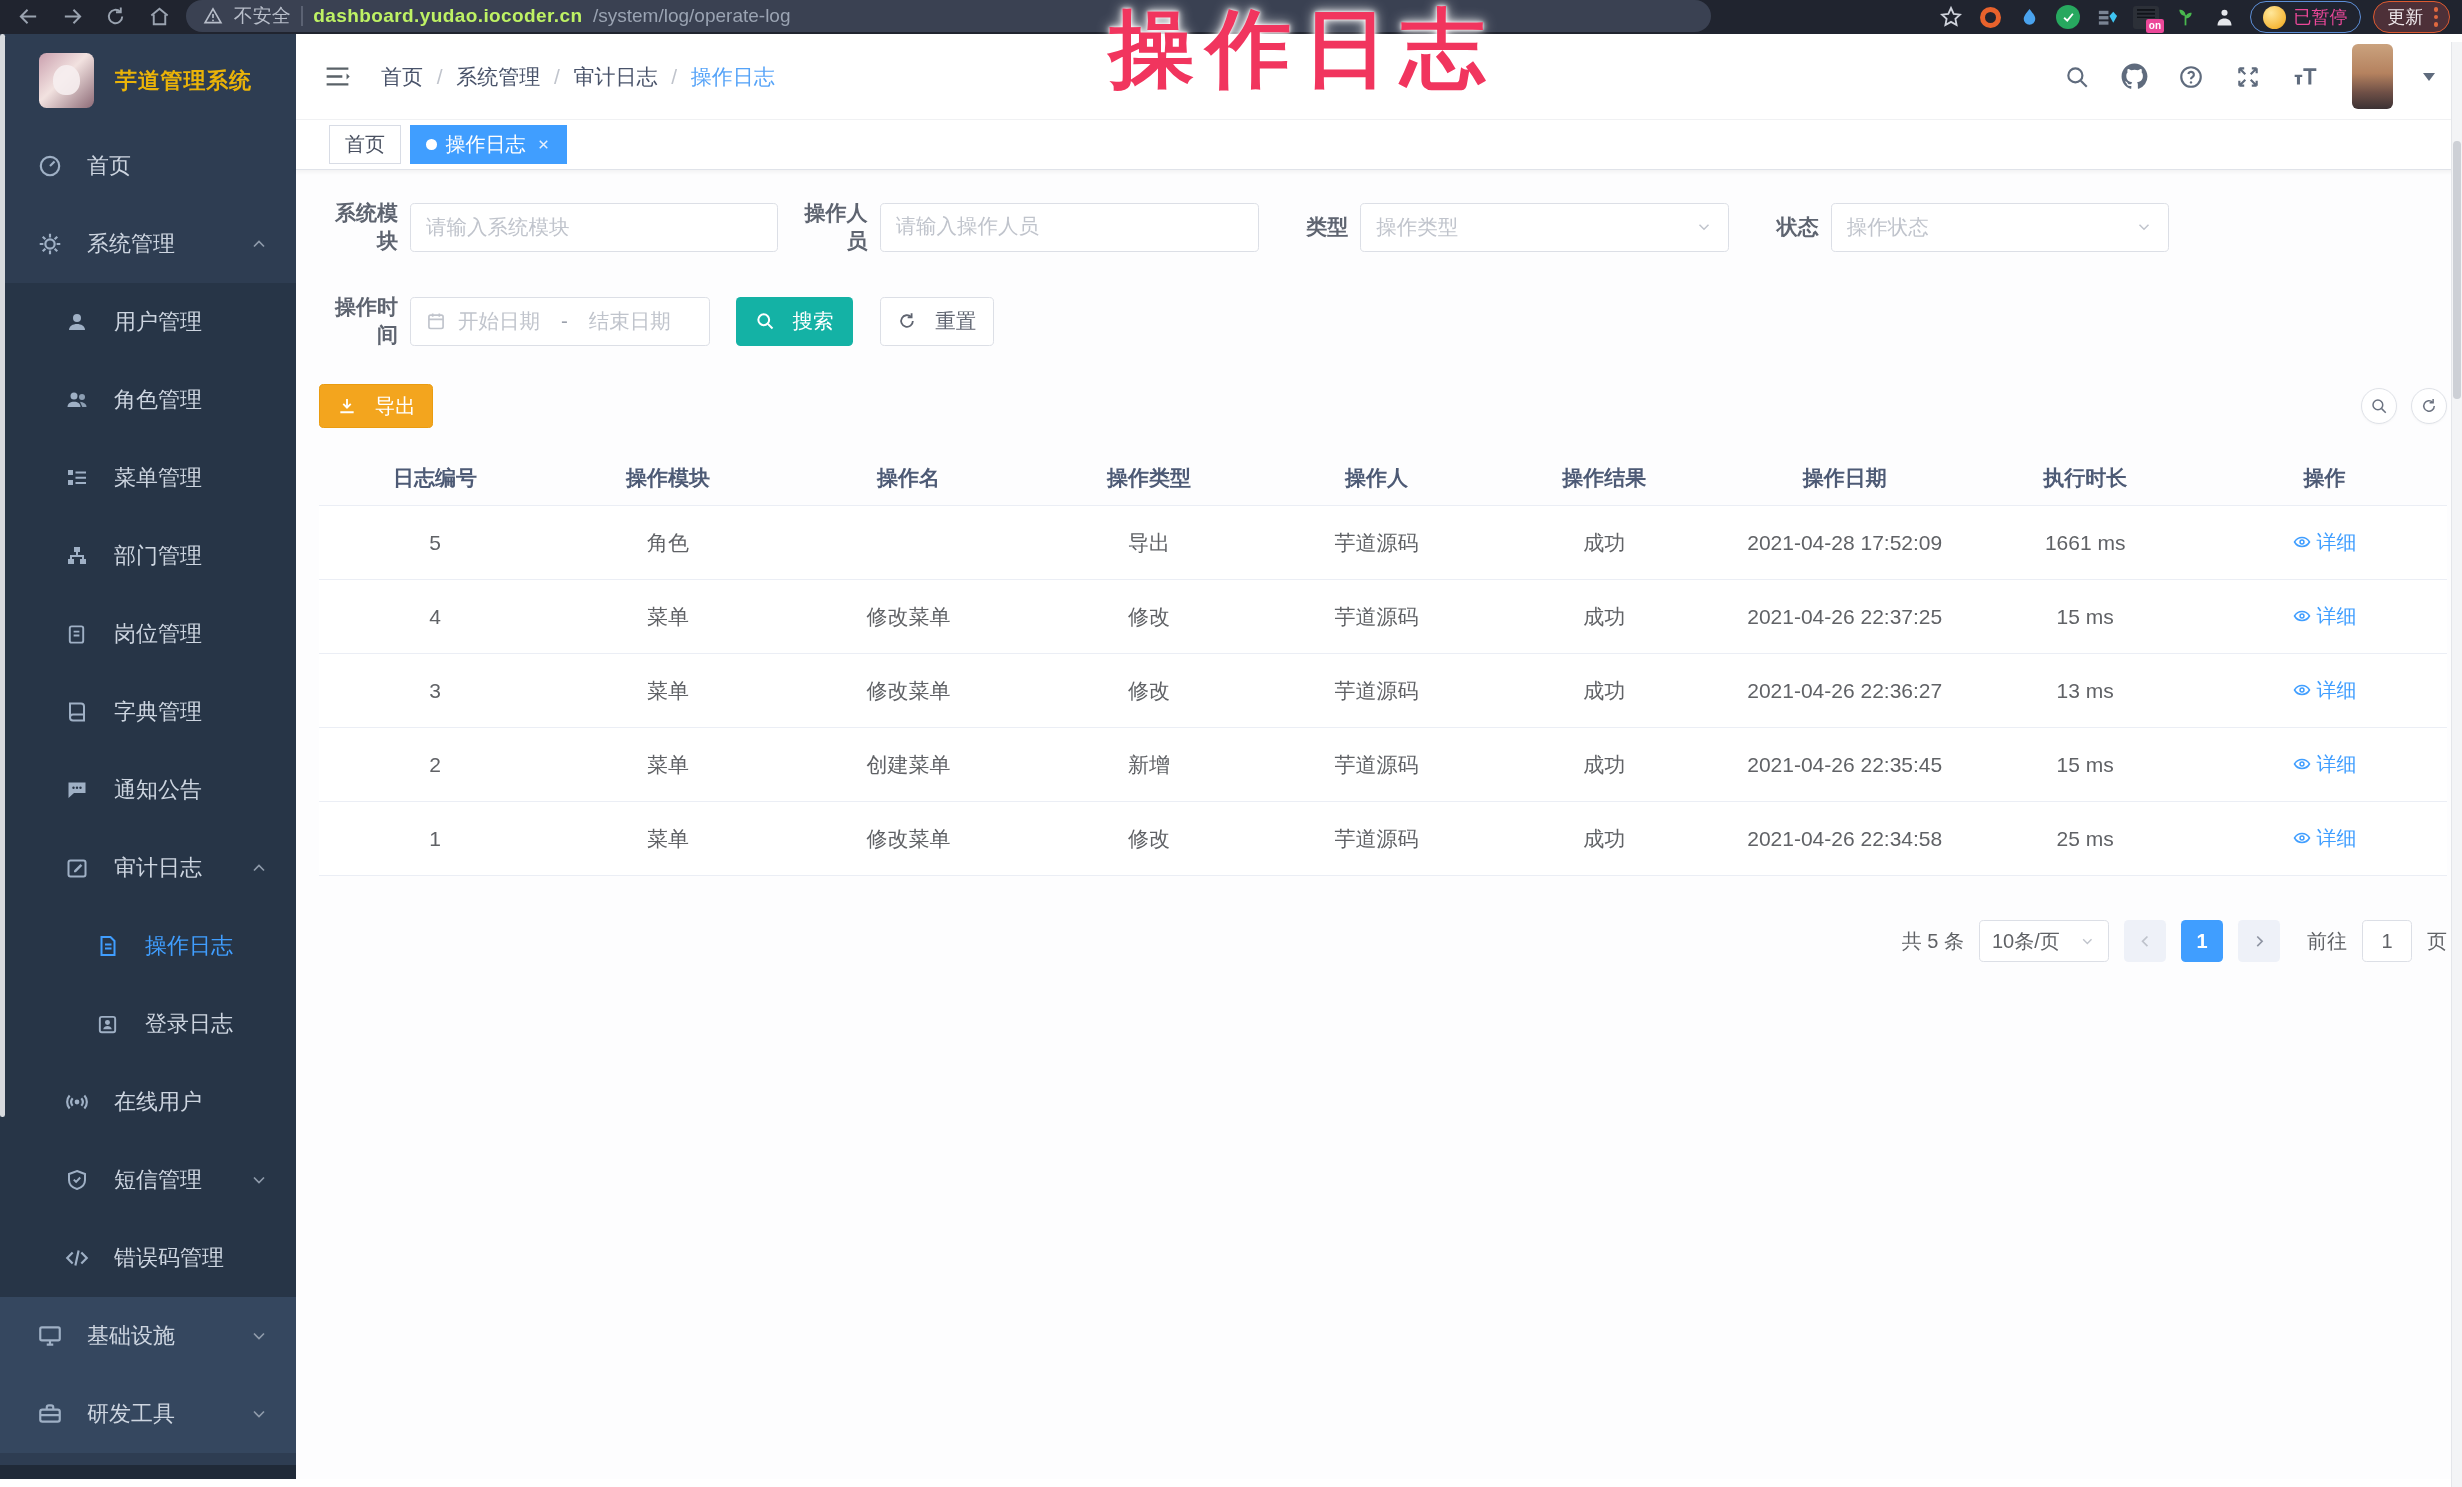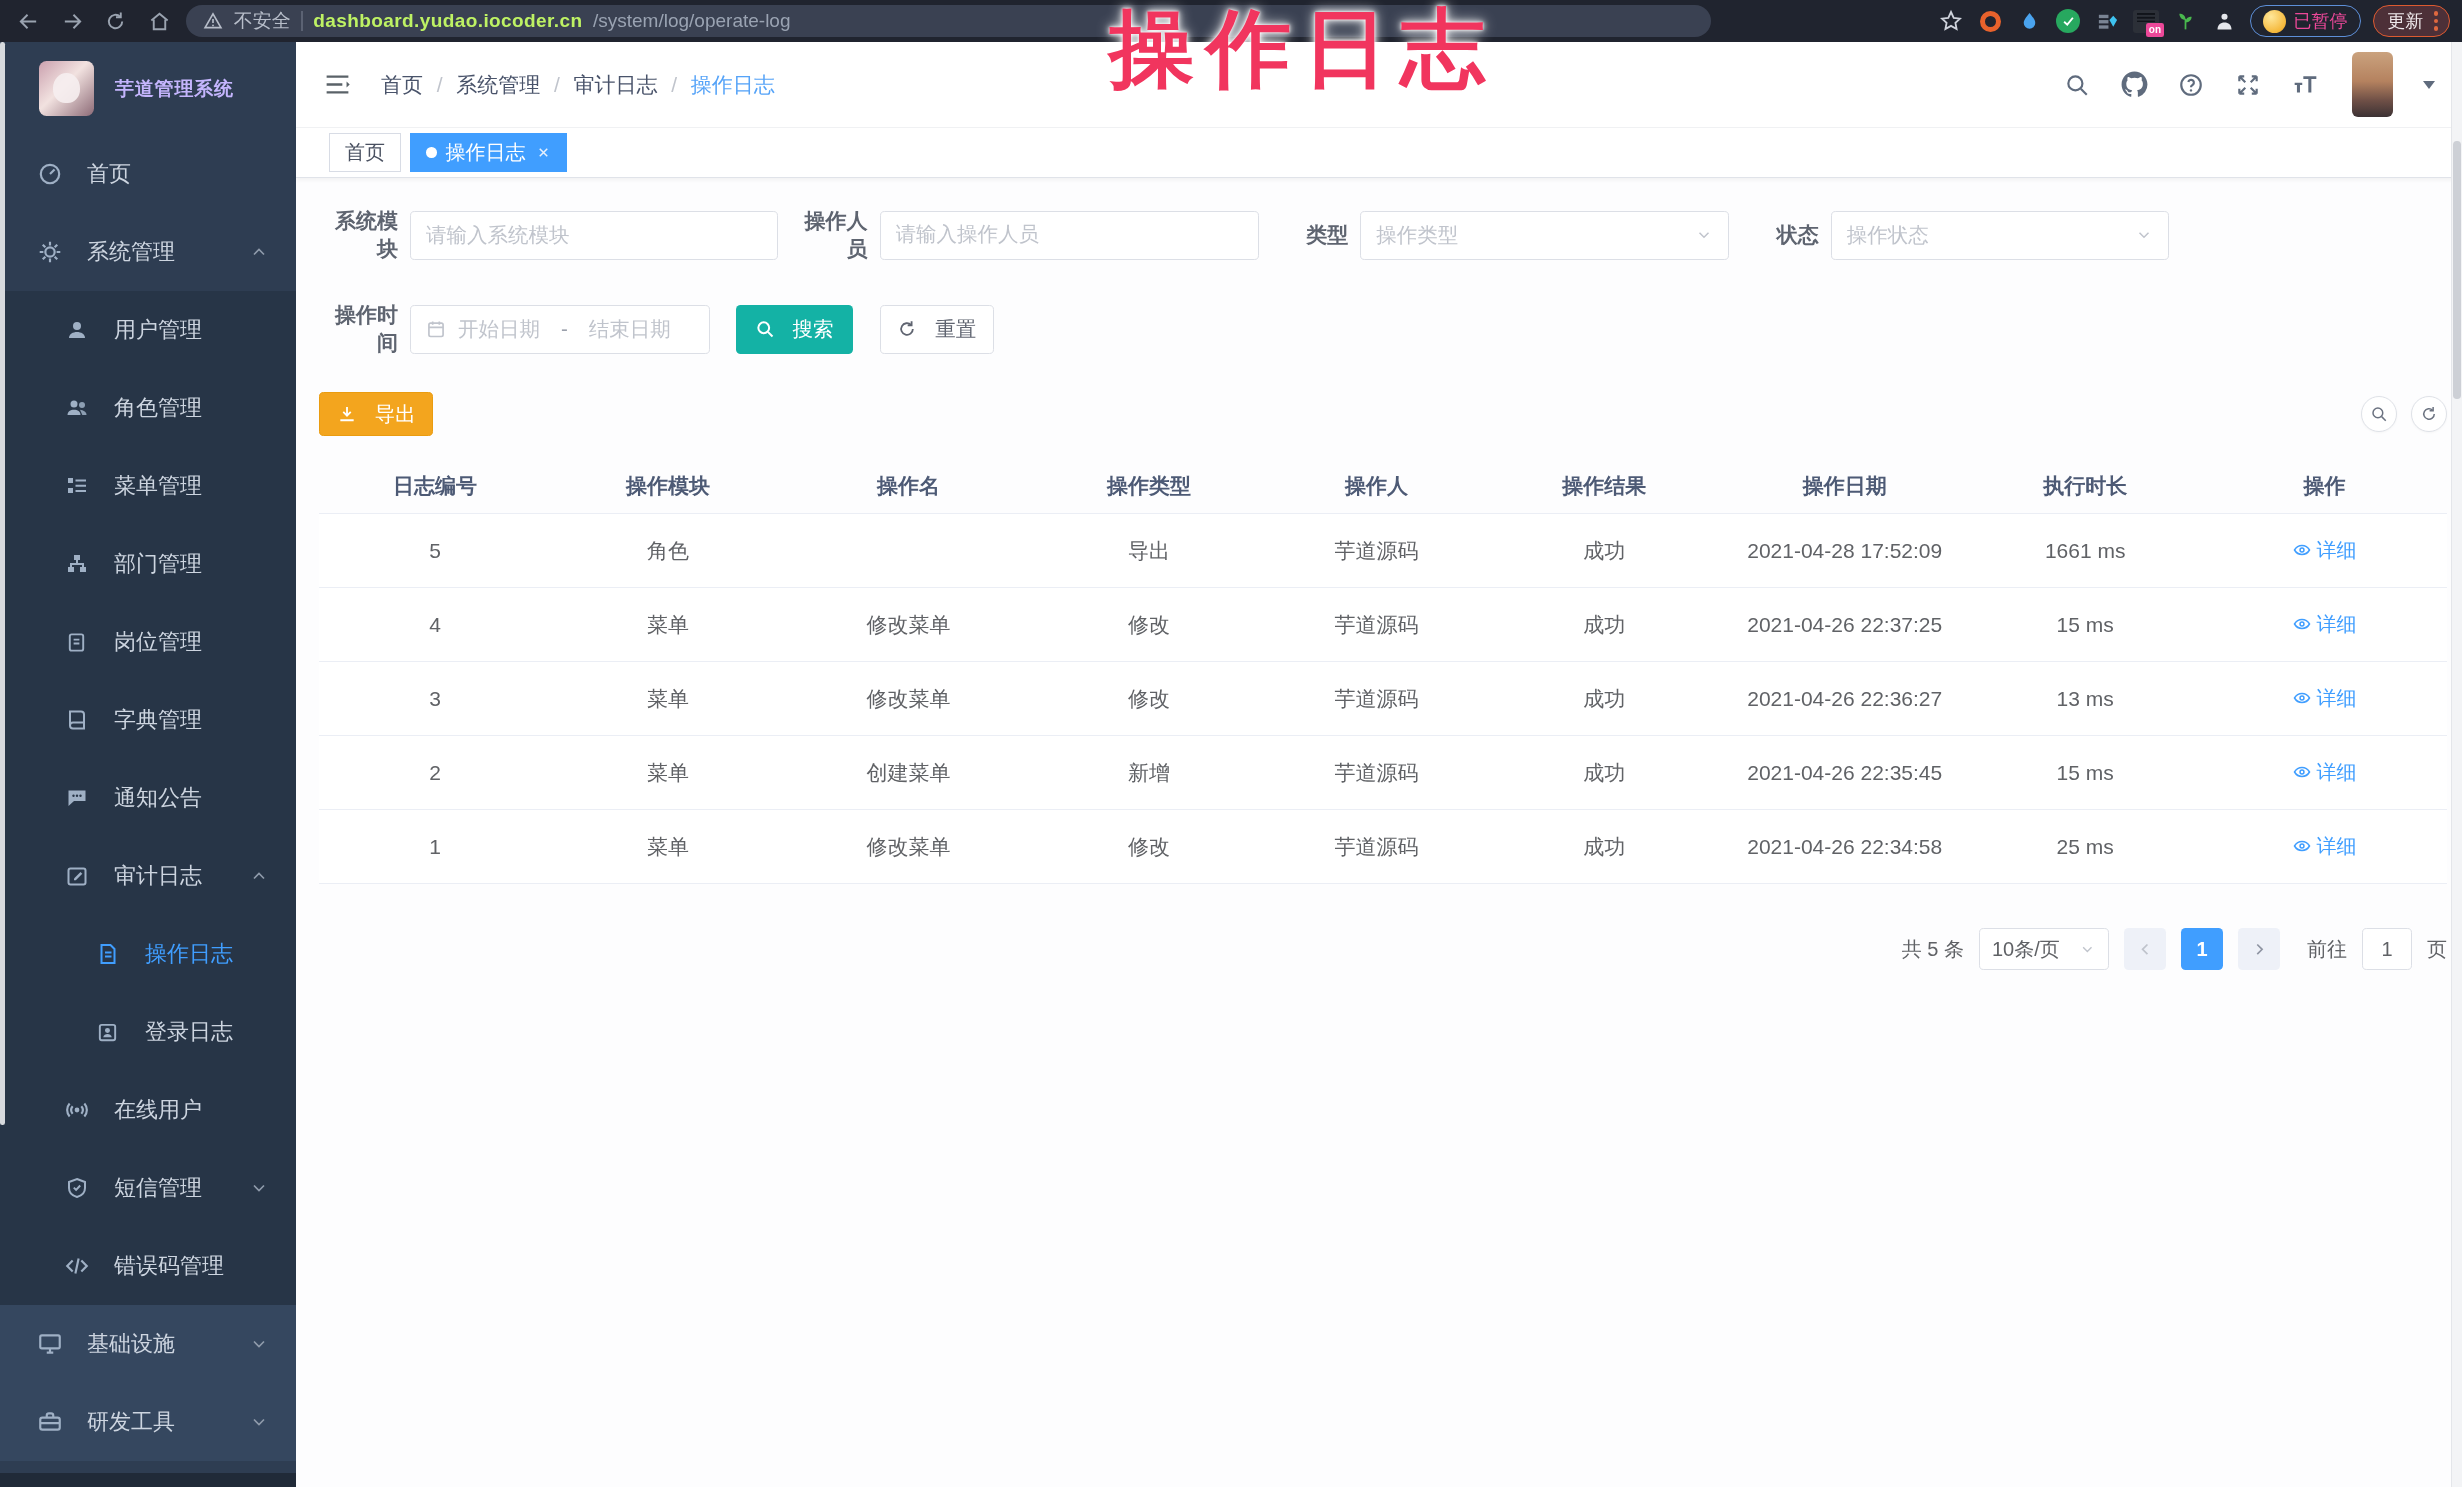--- a/index.html
+++ b/index.html
@@ -6,21 +6,21 @@
   html,body { margin:0; padding:0; }
   body {
     width:2462px; height:1488px; overflow:hidden; position:relative;
     font-family:"Liberation Sans","DejaVu Sans",sans-serif;
     background:#fff; color:#606266;
   }
   svg { display:block; }
 
   
   .browser-bar{
-    height:42px; background:#20242f; display:flex; align-items:center;
+    height:34px; background:#20242f; display:flex; 
     padding:0 12px; gap:10.6px; position:relative; z-index:5;
   }
   .bnav{ width:33px; height:33px; display:flex; align-items:center; justify-content:center; border-radius:50%; color:#9aa3b0;}
   .addr-pill{
     height:32px; flex:1; max-width:1525px; background:#3a4152; border-radius:16px;
     display:flex; align-items:center; padding:0 16.7px; gap:10.6px; font-size:19px; color:#b7bdc9;
   }
   .addr-divider{ width:1.5px; height:20px; background:#5b6273; }
   .url-host{ color:#bef264; font-weight:bold; letter-spacing:0.4px; }
   .url-path{ color:#9aa3b2; }
@@ -44,21 +44,21 @@
   .page{ display:flex; height:1445px; }
 
   
   .sidebar{ width:296px; background:#2e3d52; position:relative; flex:none; }
   .side-scrollbar{ position:absolute; left:0; top:0; width:5.3px; height:1083px; background:#d7dade; border-radius:2.3px; z-index:3;}
   .logo-row{ height:93px; display:flex; align-items:center; padding-left:39px; gap:21px; }
   .logo-img{ width:55px; height:55px; border-radius:7.6px; flex:none;
      background:linear-gradient(135deg,#caa0ae,#f2e2e0 45%,#8d6b77); position:relative; overflow:hidden;}
   .logo-img:after{ content:""; position:absolute; left:13.7px; top:12px; width:27px; height:30px;
      border-radius:50% 50% 45% 45%; background:#f6eef0; opacity:.9;}
-  .logo-title{ font-size:19px; font-weight:bold; color:#c4b5fd; letter-spacing:0.8px;}
+  .logo-title{ font-size:22px; font-weight:bold; color:#eab308; letter-spacing:0.8px;}
   .side-item{ height:78px; display:flex; align-items:center; gap:23px; padding-left:35px;
      font-size:22px; color:#cdd5e0; position:relative; cursor:pointer;}
   .side-item .ic{ width:29px; height:29px; color:#9fb0c5; flex:none; display:flex; align-items:center; justify-content:center;}
   .side-sub{ background:#273547; }
   .side-item.l1{ padding-left:62px; }
   .side-item.l2{ padding-left:93px; }
   .side-item.active{ color:#409eff; }
   .side-item.active .ic{ color:#409eff; }
   .side-lower{ background:#35475f; }
   .chev{ position:absolute; right:27px; color:#8f9bab; }

